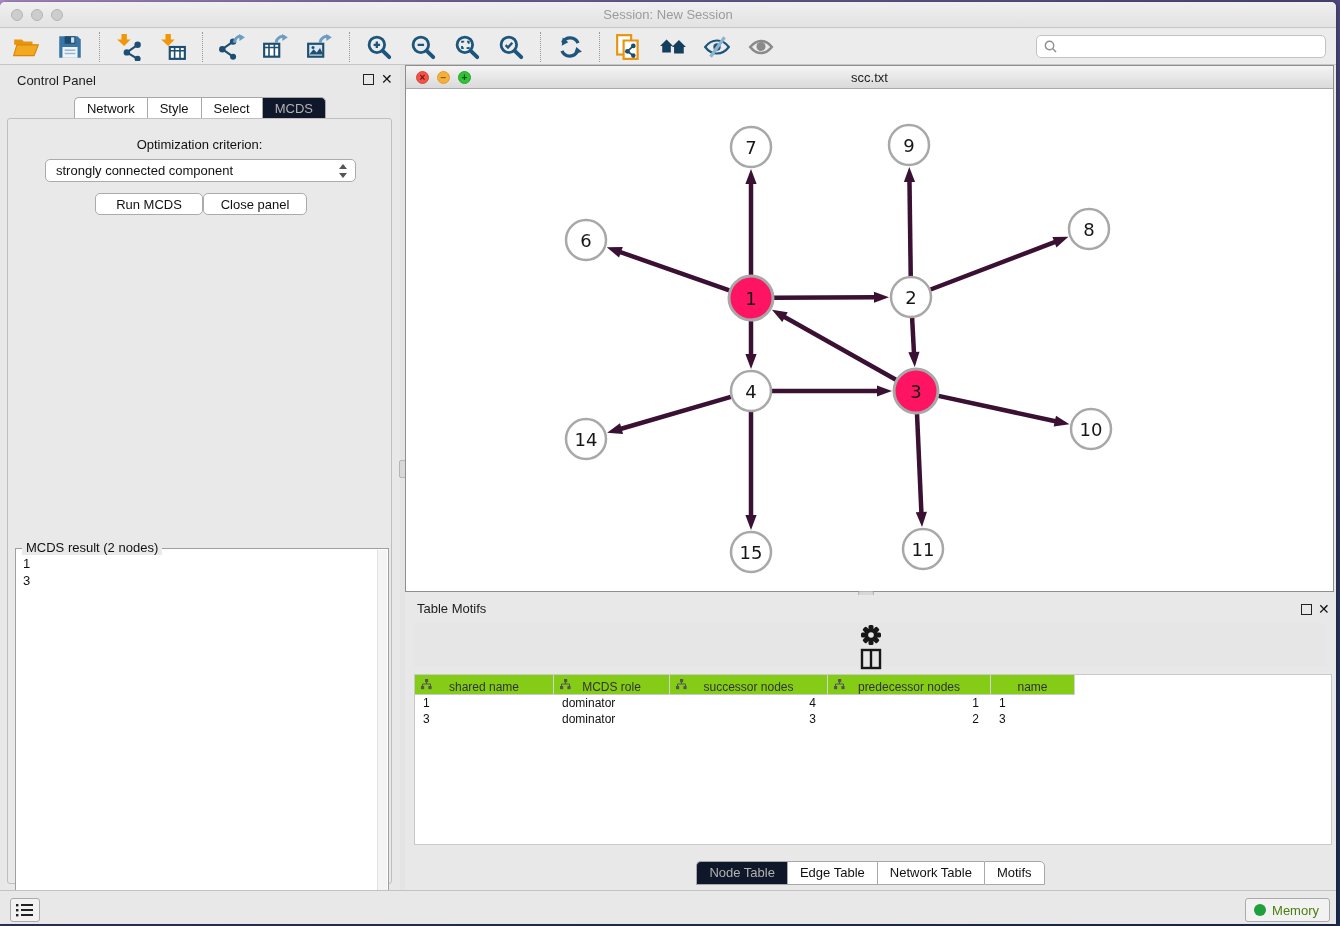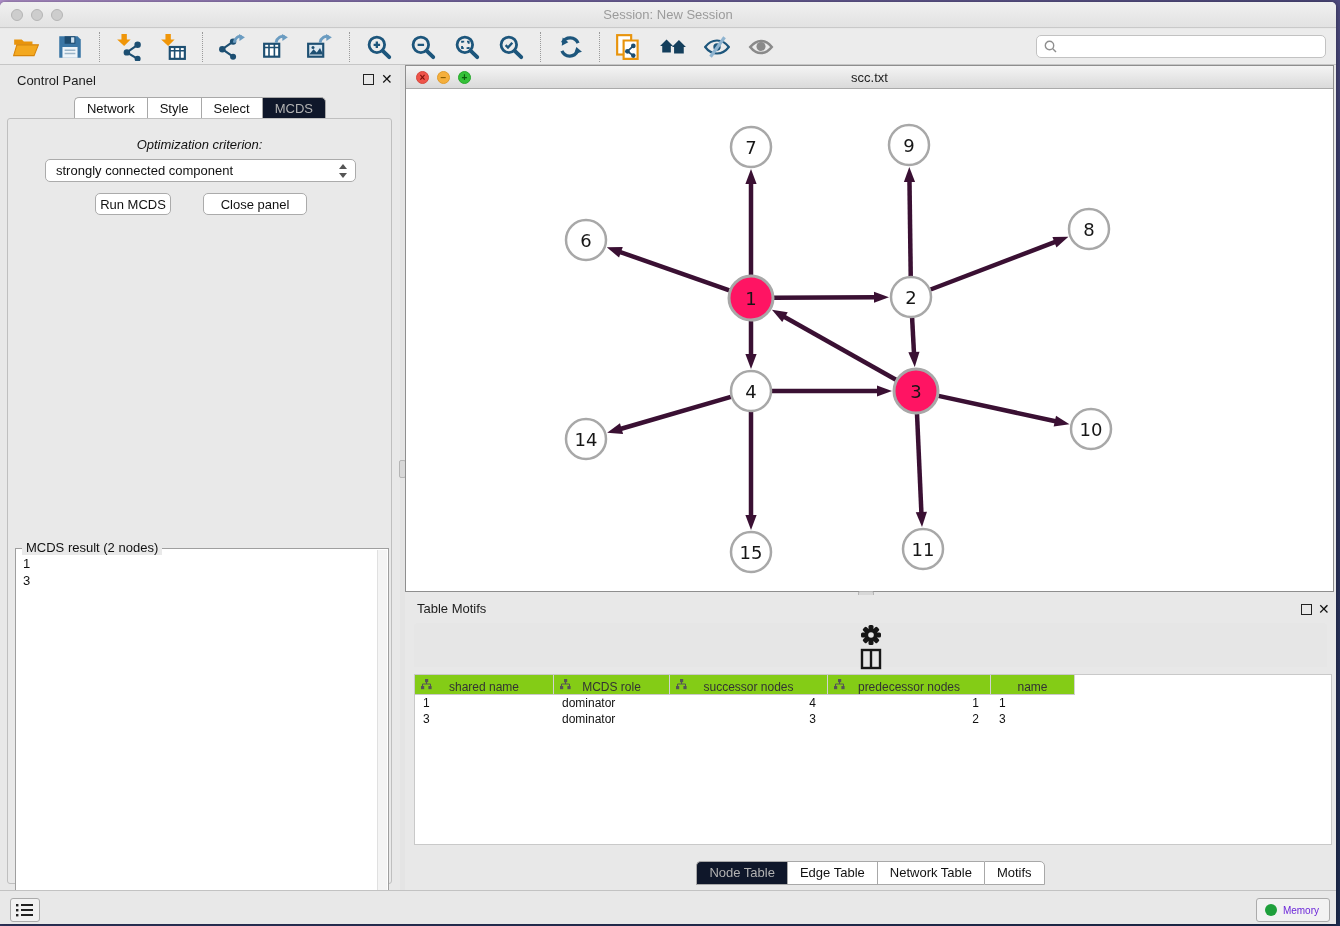--- a/index.html
+++ b/index.html
@@ -37,21 +37,21 @@
 
   .cp-tabs { position:absolute; left:0; top:32px; width:100%; display:flex; justify-content:center; }
   .tab { font-size:13px; padding:3px 12px 4px; border:1px solid #a8a8a8; background:#fff;
     color:#111; cursor:pointer; border-right-width:0; }
   .tab:first-child { border-radius:5px 0 0 0; }
   .tab:last-child { border-right-width:1px; border-radius:0 5px 0 0; }
   .tab.sel { background:#0f172a; color:#b2b2b2; }
 
   .cp-content { position:absolute; left:7px; top:53px; width:385px; height:766px;
     border:1px solid #bfbfbf; border-radius:3px; background:#e9e9e9; }
-  .opt-label { position:absolute; left:0; width:100%; top:18px; text-align:center; font-size:13px; color:#111;font-style:italic; }
+  .opt-label { position:absolute; left:0; width:100%; top:18px; text-align:center; font-size:13px; color:#111; }
   .cp-select { position:absolute; left:37px; top:40px; width:311px; height:23px; background:#fff;
     border:1px solid #ababab; border-radius:5px; font-size:13px; color:#111;
     display:flex; align-items:center; padding-left:10px; cursor:pointer; }
   .cp-select .stepper { position:absolute; right:7px; top:3px; width:10px; height:16px; }
   .stepper::before, .stepper::after { content:""; position:absolute; left:1px; border-left:4px solid transparent; border-right:4px solid transparent; }
   .stepper::before { top:1px; border-bottom:5px solid #555; }
   .stepper::after { bottom:1px; border-top:5px solid #555; }
   .cp-btn { position:absolute; top:74px; height:22px; background:#fff; border:1px solid #ababab;
     border-radius:5px; font-size:13px; color:#111; cursor:pointer; font-family:inherit; }
 
@@ -105,21 +105,21 @@
 
   .tp-tabs { position:absolute; left:0; top:266px; width:100%; display:flex; justify-content:center; }
 
   
   .status-bar { position:absolute; left:0; top:888px; width:100%; height:34px;
     background:#e8e8e8; border-top:1px solid #c2c2c2; }
   .sb-left-btn { position:absolute; left:10px; top:7px; width:30px; height:24px; background:#f2f2f2;
     border:1px solid #ababab; border-radius:3px; display:flex; align-items:center; justify-content:center; cursor:pointer; }
   .memory-btn { position:absolute; right:6px; top:7px; height:24px; padding:0 10px 0 8px; background:#f2f2f2;
     border:1px solid #ababab; border-radius:3px; display:flex; align-items:center; gap:6px;
-    font-size:10px; color:#6d28d9; cursor:pointer; font-family:inherit; }
+    font-size:13px; color:#4d7c0f; cursor:pointer; font-family:inherit; }
   .memory-dot { width:12px; height:12px; border-radius:50%; background:#1fA03c; }
 
   svg text { font-family:"DejaVu Sans","Liberation Sans",sans-serif; }
 </style>
 </head>
 <body>
 
 <div class="desktop">
 <div class="app-window">
 
@@ -248,21 +248,21 @@
       <span class="tab">Style</span>
       <span class="tab">Select</span>
       <span class="tab sel">MCDS</span>
     </div>
     <div class="cp-content">
       <div class="opt-label">Optimization criterion:</div>
       <div class="cp-select">
         <span>strongly connected component</span>
         <span class="stepper"></span>
       </div>
-      <button class="cp-btn" style="left:87px; width:76px">Run MCDS</button>
+      <button class="cp-btn" style="left:87px; width:108px">Run MCDS</button>
       <button class="cp-btn" style="left:195px; width:104px">Close panel</button>
 
       <div class="result-box">
         <span class="result-legend">MCDS result (2 nodes)</span>
         <div class="result-text">
           <div>1</div>
           <div>3</div>
         </div>
         <div class="result-scroll"></div>
       </div>

